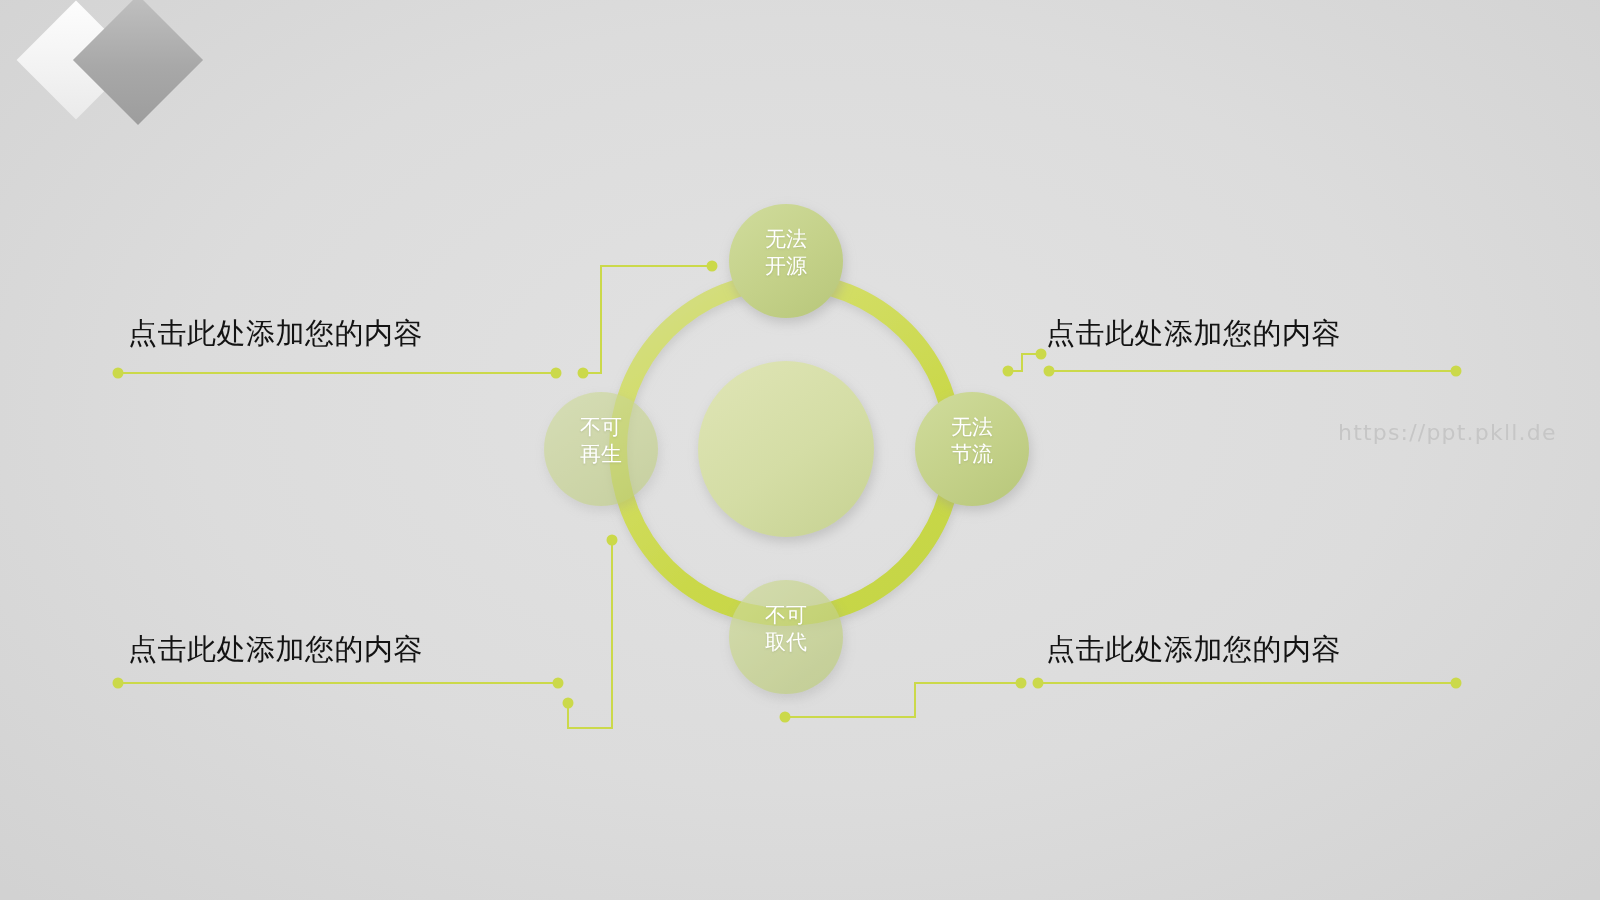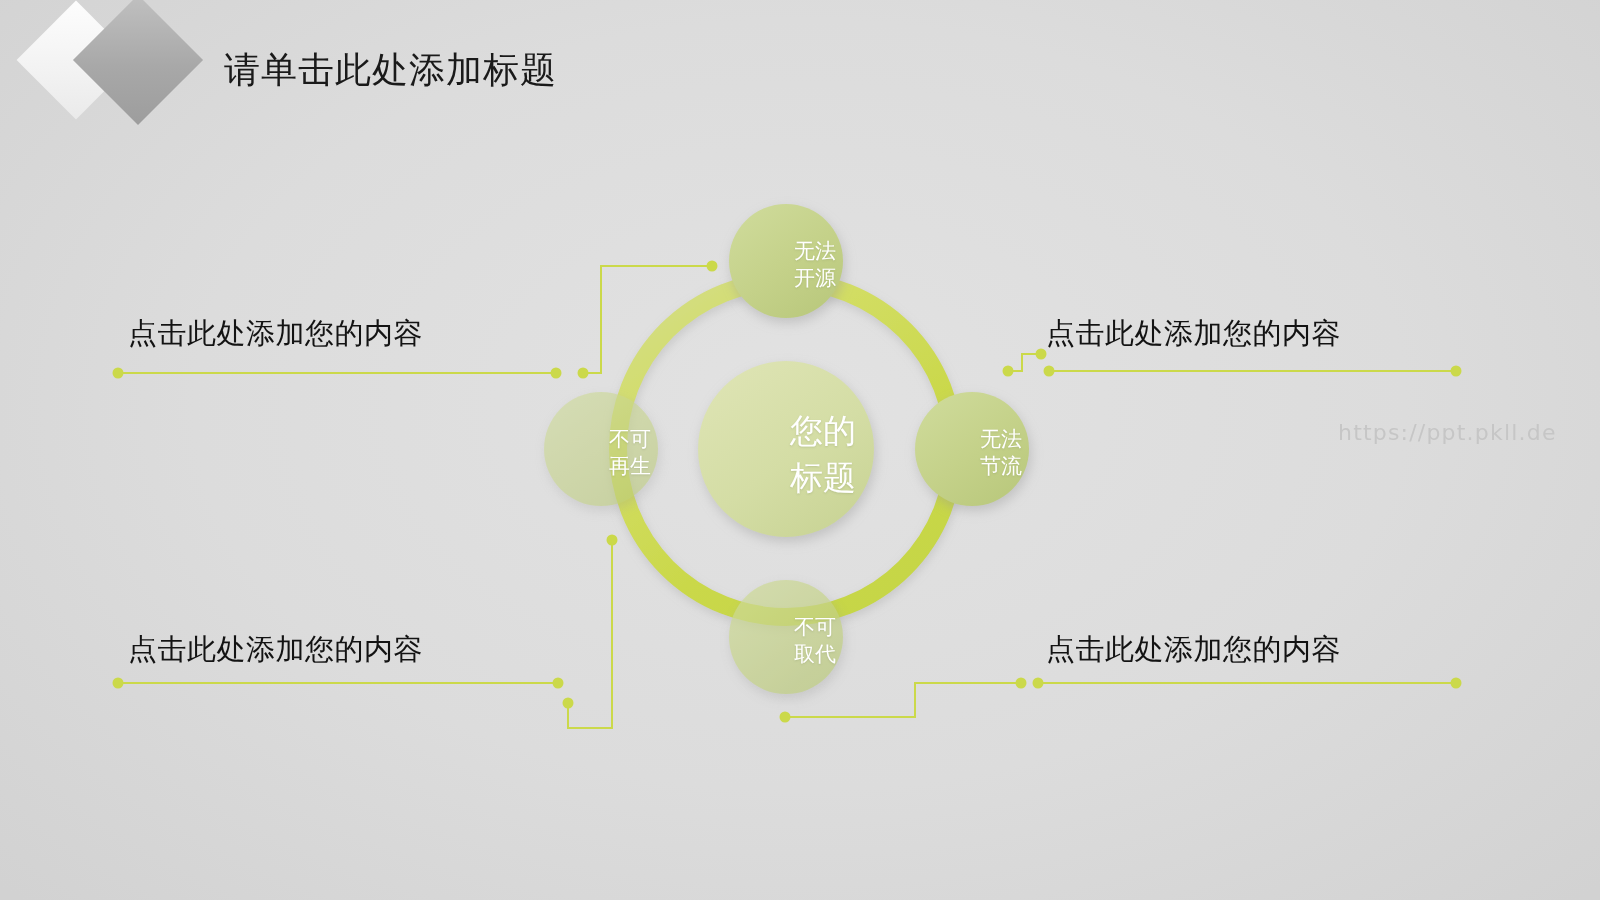--- a/index.html
+++ b/index.html
@@ -56,27 +56,26 @@
   .diagram {
     position: absolute;
     left: 0; top: 0;
     width: 1600px; height: 900px;
     pointer-events: none;
   }
 
   .node-label {
     position: absolute;
     color: #ffffff;
-    text-align: right;
+    text-align: center;
     line-height: 1.28;
     font-family: "DejaVu Sans", "Liberation Sans", sans-serif;
     text-shadow: 0 1px 2px rgba(120,130,90,0.25);
     white-space: pre-line;
     pointer-events: none;
-    margin-top: 12px;
   }
 
   
   .content-text {
     position: absolute;
     font-size: 29px;
     color: #131313;
     white-space: nowrap;
     font-family: Liberation Mono, monospace;
     letter-spacing: 0.5px;
@@ -95,21 +94,20 @@
   }
 </style>
 </head>
 <body>
 
 <div class="slide">
 
   <div class="header">
     <div class="diamond diamond-white"></div>
     <div class="diamond diamond-gray"></div>
-    <div class="slide-title">请单击此处添加标题</div>
   </div>
 
   <svg class="diagram" width="1600" height="900" viewBox="0 0 1600 900" xmlns="http://www.w3.org/2000/svg">
     <defs>
       <linearGradient id="ringGrad" x1="0%" y1="0%" x2="70%" y2="100%">
         <stop offset="0%" stop-color="#d4dd8e"></stop>
         <stop offset="35%" stop-color="#d2dd63"></stop>
         <stop offset="70%" stop-color="#cad84a"></stop>
         <stop offset="100%" stop-color="#c6d646"></stop>
       </linearGradient>
@@ -186,21 +184,20 @@
   </svg>
 
   <div class="node-label" style="left:736px; top:226px; width:100px; font-size:21px;"><span>无法</span><br><span>开源</span></div>
 
   <div class="node-label" style="left:922px; top:414px; width:100px; font-size:21px;"><span>无法</span><br><span>节流</span></div>
 
   <div class="node-label" style="left:736px; top:602px; width:100px; font-size:21px;"><span>不可</span><br><span>取代</span></div>
 
   <div class="node-label" style="left:551px; top:414px; width:100px; font-size:21px;"><span>不可</span><br><span>再生</span></div>
 
-  <div class="node-label" style="left:716px; top:396px; width:140px; font-size:33px; line-height:1.42;"><span>您的</span><br><span>标题</span></div>
 
   <div class="content-text" style="left:128px; top:314px;">点击此处添加您的内容</div>
 
   <div class="content-text" style="left:1046px; top:314px;">点击此处添加您的内容</div>
 
   <div class="content-text" style="left:128px; top:630px;">点击此处添加您的内容</div>
 
   <div class="content-text" style="left:1046px; top:630px;">点击此处添加您的内容</div>
 
   <div class="watermark">https://ppt.pkll.de</div>

